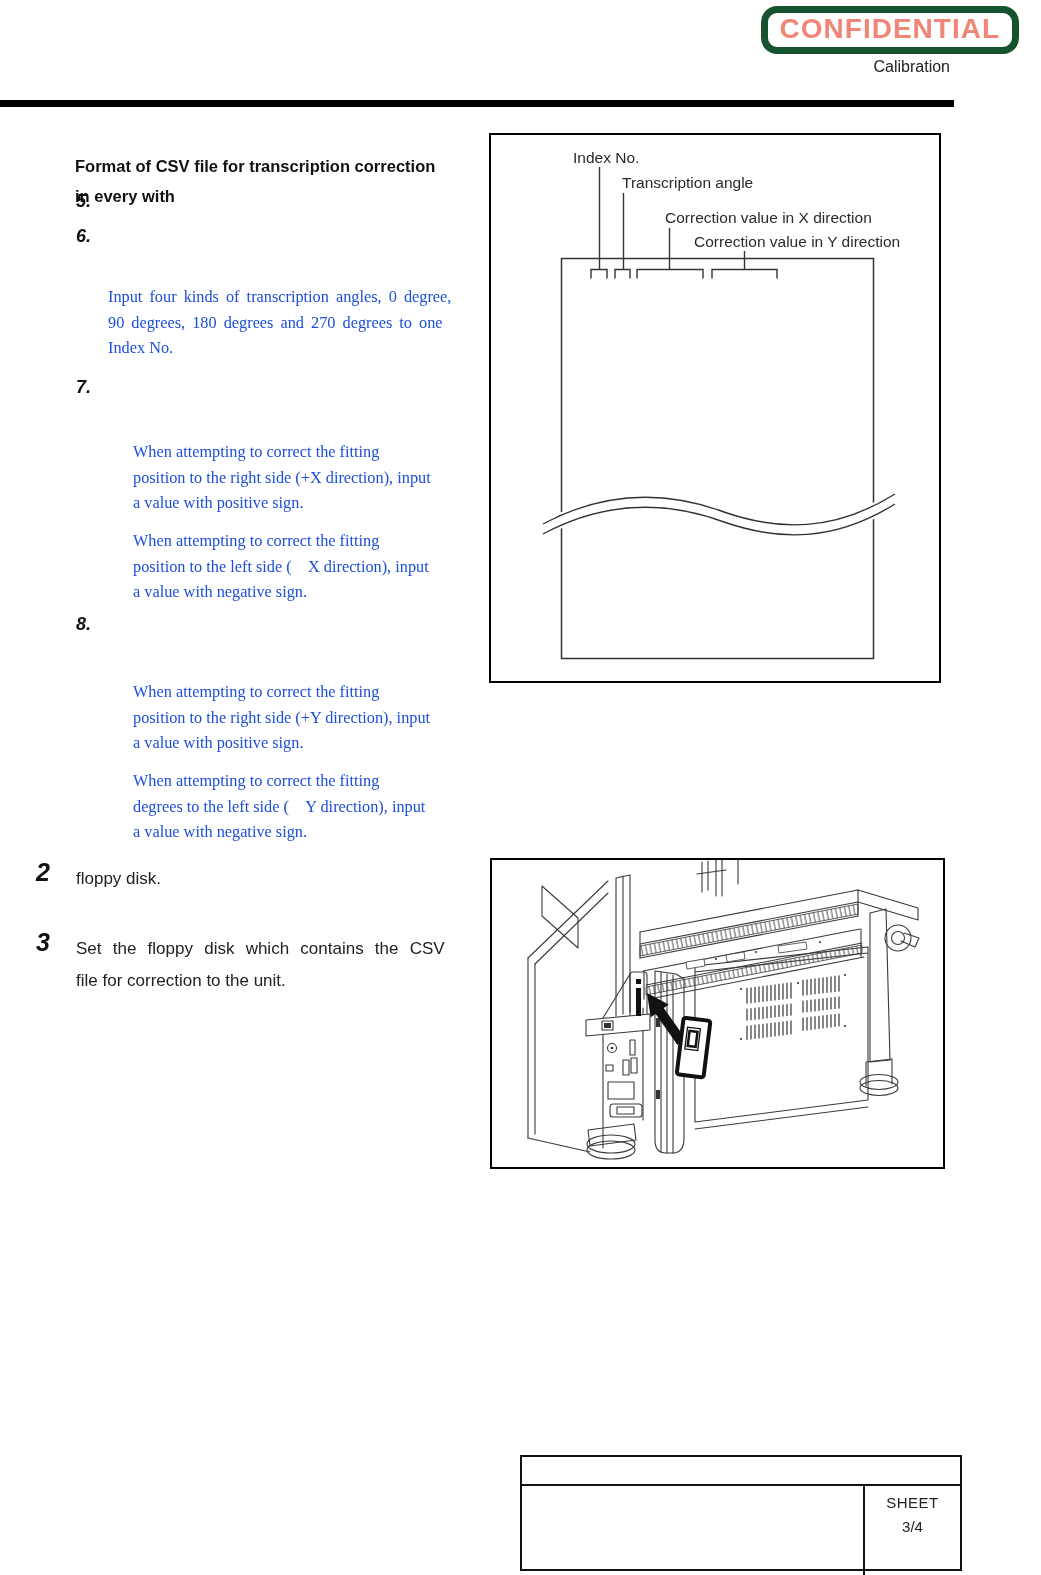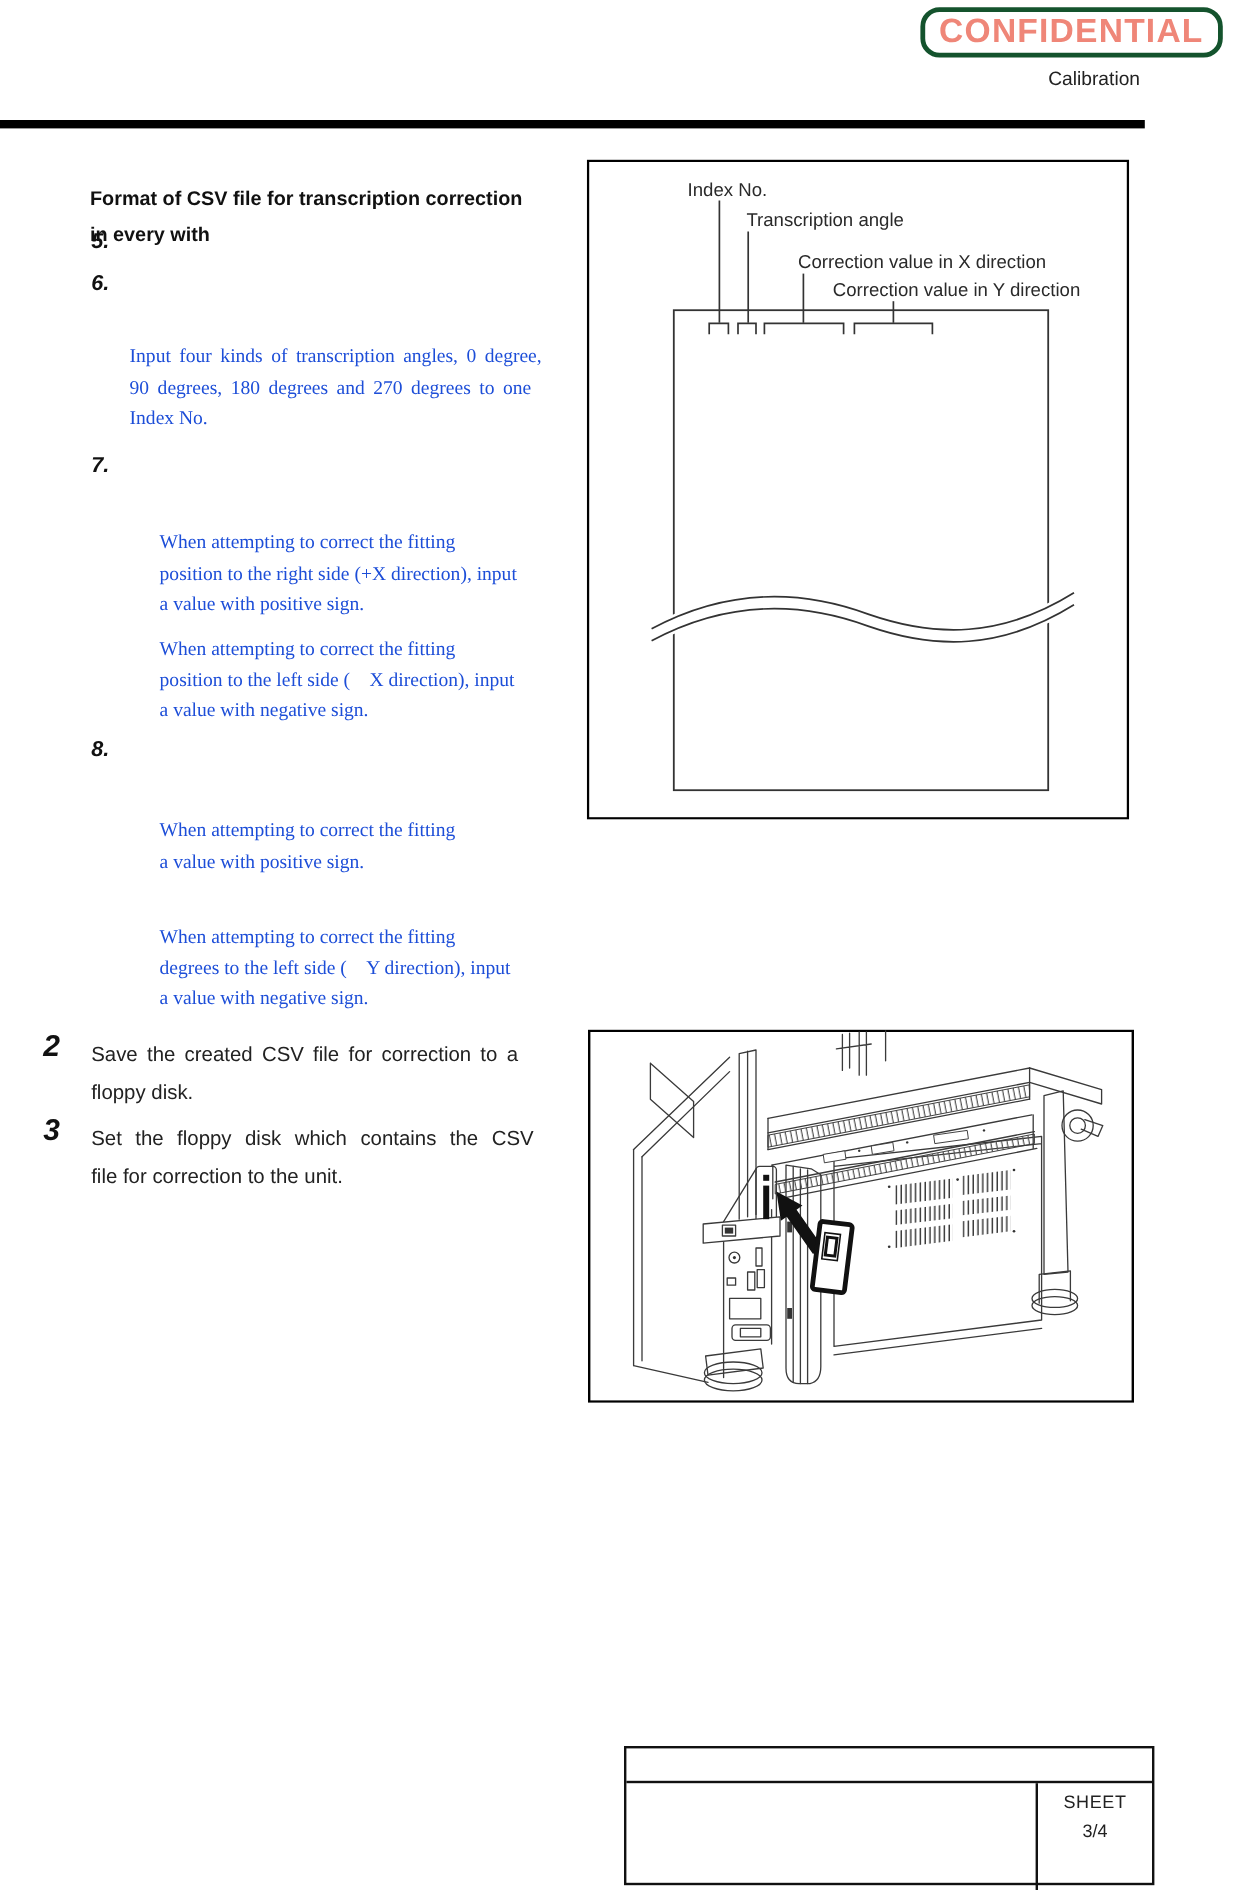--- a/index.html
+++ b/index.html
@@ -3,21 +3,21 @@
 <meta charset="utf-8">
 <style>
   html,body{margin:0;padding:0;}
   body{
     width:1041px;height:1575px;position:relative;background:#ffffff;
     font-family:"Liberation Sans",sans-serif;color:#1f1f1f;overflow:hidden;
   }
   .abs{position:absolute;}
   
   .stamp{
-    top:6px;right:22px;border:4px solid #14532d;border-radius:16px;
+    top:6px;right:22px;border:7px solid #14532d;border-radius:16px;
     color:#ef8678;font-size:28px;font-weight:700;letter-spacing:1px;
     padding:0 12px 3px 12px;line-height:31px;
   }
   .calibration{top:58px;right:91px;font-size:16px;color:#222;text-align:right;}
   .rule{top:100px;left:0;width:954px;height:7px;background:#000;}
   
   .heading{left:75px;top:128px;font-size:16.5px;font-weight:700;color:#111;margin-top:23px;}
   .heading div{line-height:30px;white-space:nowrap;}
   .item-num{font-style:italic;font-weight:700;font-size:18px;color:#111;}
   .serif-para div{
@@ -77,32 +77,32 @@
 <div class="abs serif-para" style="left:133px;top:528px">
   <div>When attempting to correct the fitting</div>
   <div>position to the left side ( X direction), input</div>
   <div>a value with negative sign.</div>
 </div>
 
 <div class="abs item-num" style="left:76px;top:614px">8.</div>
 
 <div class="abs serif-para" style="left:133px;top:679px">
   <div>When attempting to correct the fitting</div>
+  <div>position to the right side (+Y direction), input</div>
   <div>a value with positive sign.</div>
 </div>
 
 <div class="abs serif-para" style="left:133px;top:768px">
   <div>When attempting to correct the fitting</div>
   <div>degrees to the left side ( Y direction), input</div>
   <div>a value with negative sign.</div>
 </div>
 
 <div class="abs step-num" style="left:36px;top:858px">2</div>
 <div class="abs step-text" style="left:76px;top:863px">
-  <div class="ws3">Save the created CSV file for correction to a</div>
   <div>floppy disk.</div>
 </div>
 
 <div class="abs step-num" style="left:36px;top:928px">3</div>
 <div class="abs step-text" style="left:76px;top:933px">
   <div class="ws6">Set the floppy disk which contains the CSV</div>
   <div>file for correction to the unit.</div>
 </div>
 
 <svg class="abs" style="left:489px;top:133px" width="452" height="550" viewBox="0 0 452 550">

